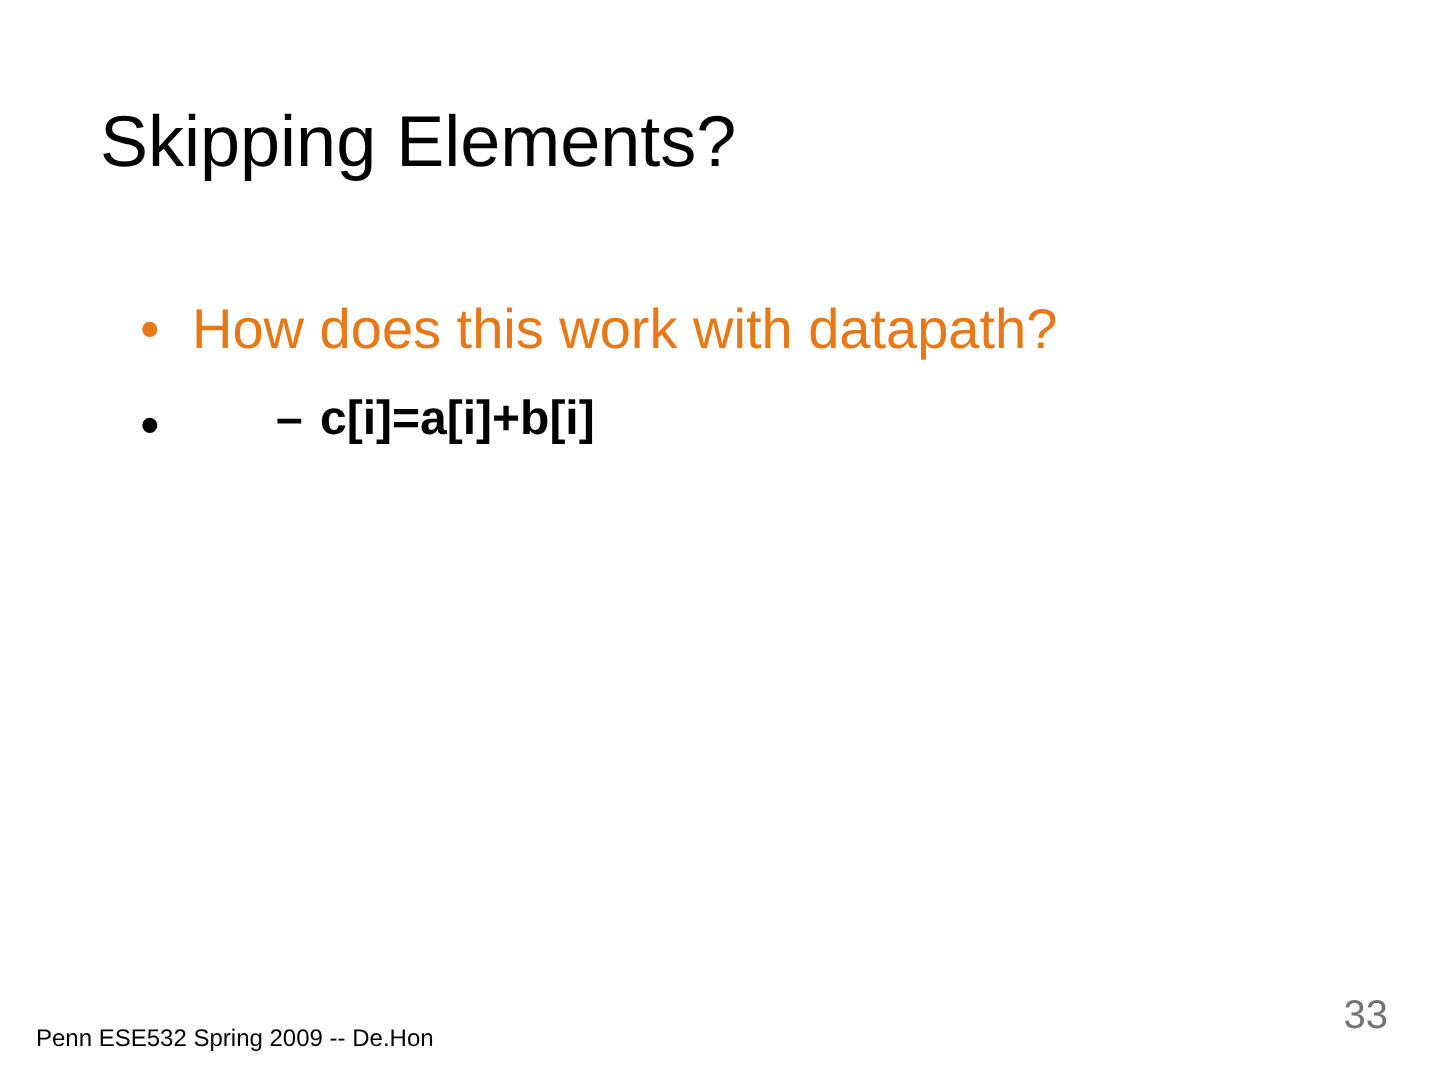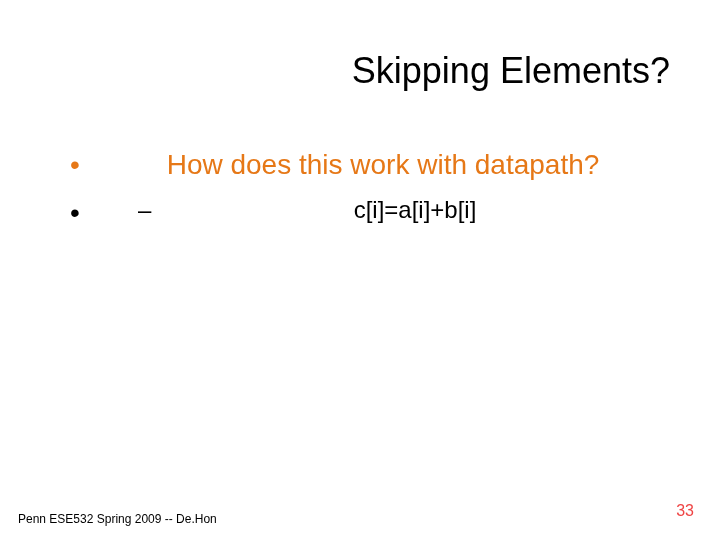--- a/index.html
+++ b/index.html
@@ -12,29 +12,28 @@
   }
   .slide {
     width: 720px;
     height: 540px;
     position: relative;
     padding: 30px 50px 0 50px;
   }
   .title {
     font-size: 36px;
     font-weight: 400;
-    text-align: right;
+    text-align: left;
     margin-top: 20px;
     margin-bottom: 54px;
     color: #000;
   }
   .bullets {
     list-style: none;
     padding-left: 20px;
-    text-align: center;
   }
   .bullets > li {
     position: relative;
     font-size: 28px;
     line-height: 1.35;
     margin-bottom: 6px;
     padding-left: 26px;
   }
   .bullets > li::before {
     content: "•";
@@ -44,20 +43,21 @@
     font-size: 28px;
     color: inherit;
   }
   .bullets > li.accent {
     color: #e67817;
   }
   .sub {
     list-style: none;
     padding-left: 42px;
     margin-top: 10px;
+    font-weight: bold;
   }
   .sub > li {
     position: relative;
     font-size: 24px;
     line-height: 1.3;
     padding-left: 22px;
     color: #000;
   }
   .sub > li::before {
     content: "–";
@@ -69,22 +69,22 @@
     position: absolute;
     left: 18px;
     bottom: 14px;
     font-size: 12px;
     color: #000;
   }
   .pagenum {
     position: absolute;
     right: 26px;
     bottom: 20px;
-    font-size: 16px;
-    color: #ef4444;
+    font-size: 20px;
+    color: #737373;
   }
 </style>
 </head>
 <body>
 
 <div class="slide">
 
   <h1 class="title">Skipping Elements?</h1>
 
   <ul class="bullets">

